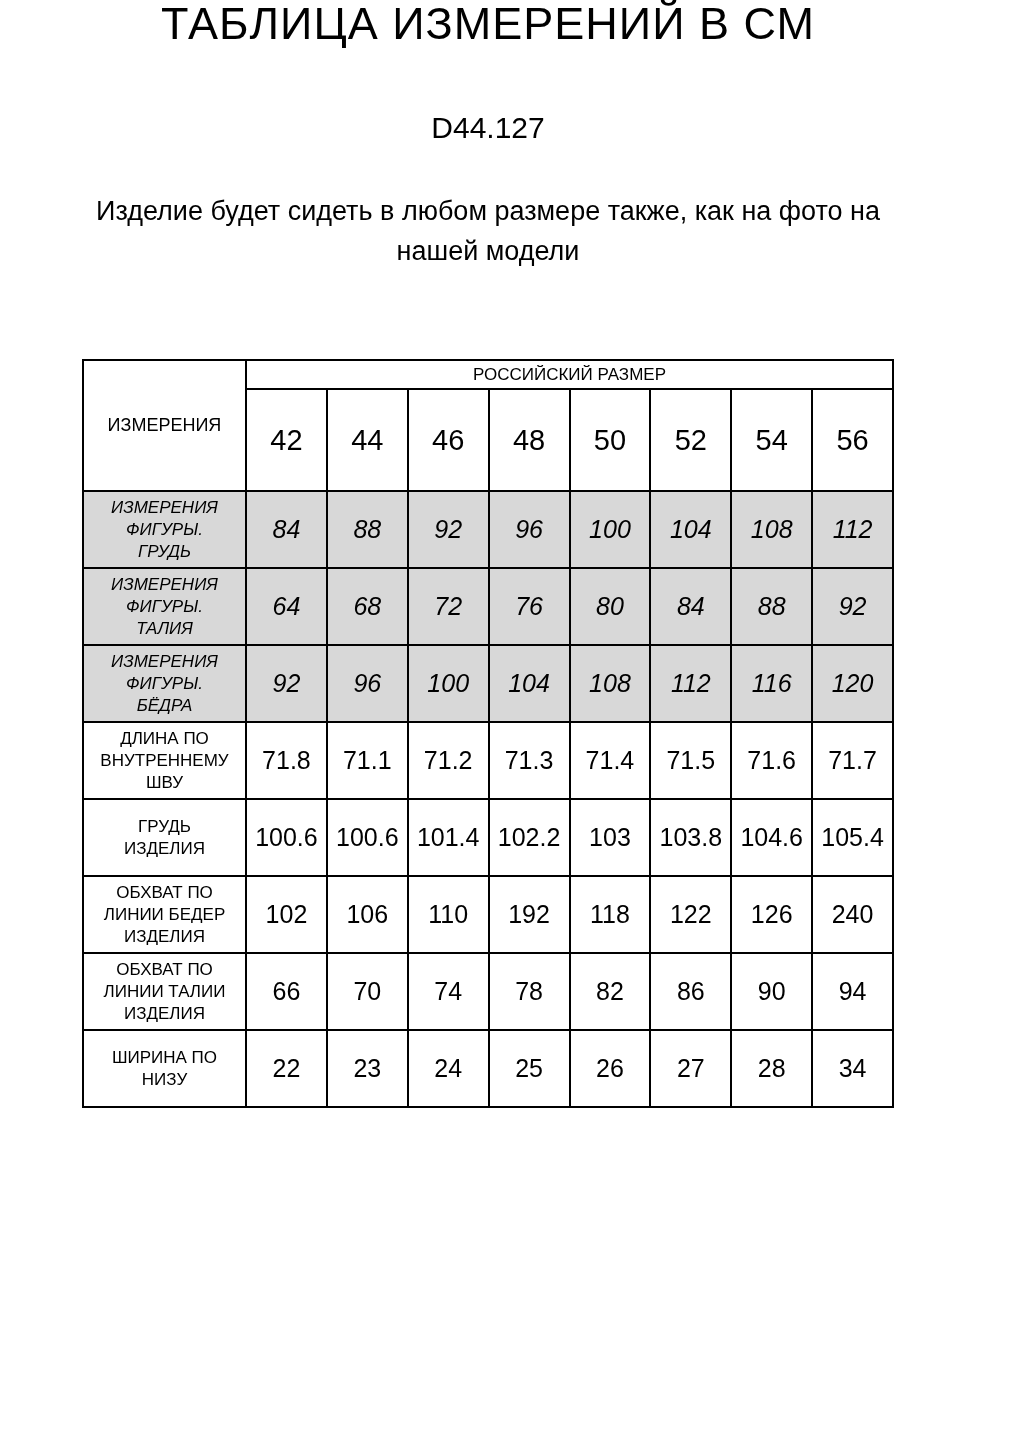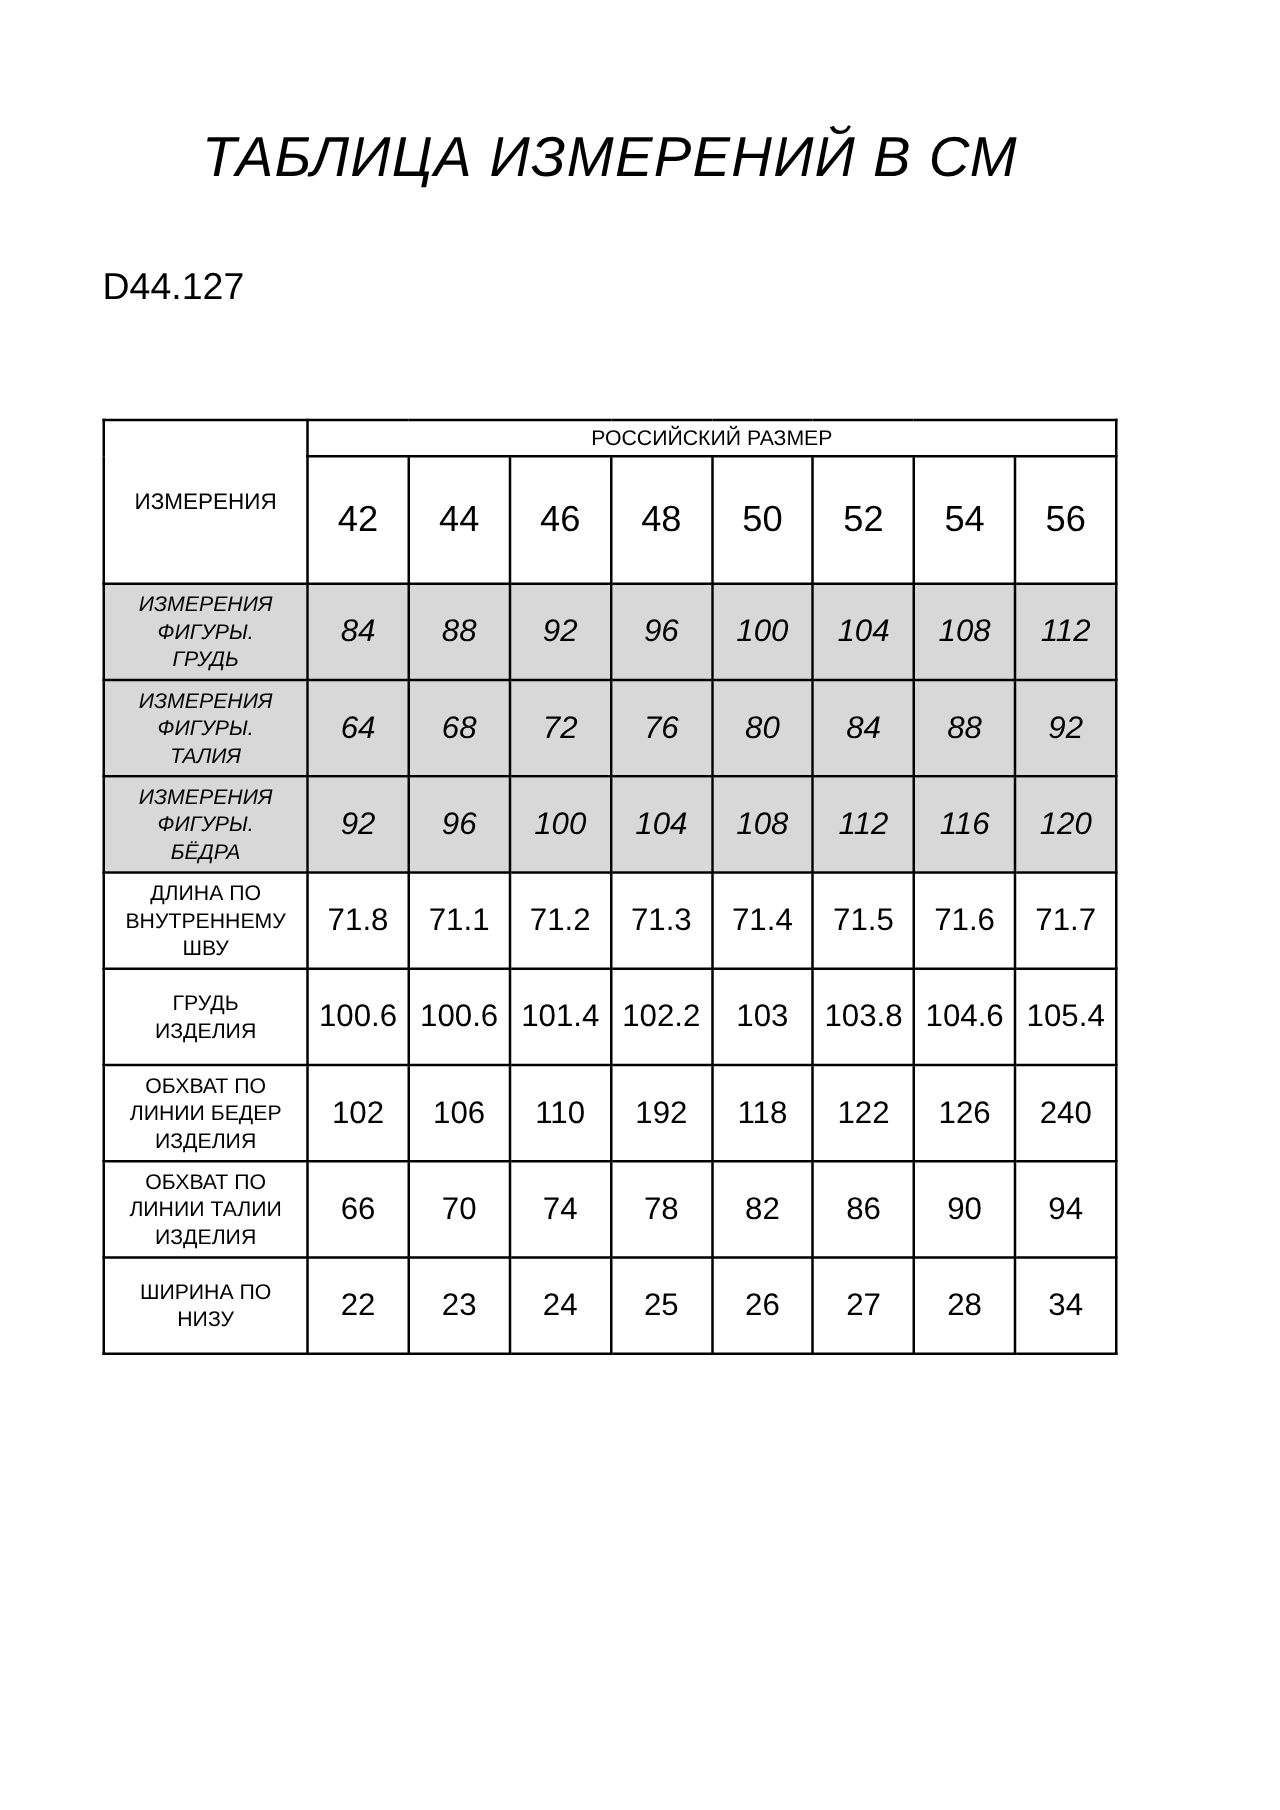--- a/index.html
+++ b/index.html
@@ -7,29 +7,28 @@
     width: 1024px; height: 1448px;
     background: #ffffff;
     color: #000000;
     font-family: "Liberation Sans", sans-serif;
     -webkit-font-smoothing: antialiased;
   }
   .page { position: relative; width: 1024px; height: 1448px; overflow: hidden; }
   .content { width: 812px; margin-left: 82px; }
 
   .title {
-    margin: 0; padding-top: 102px;
+    margin: 0; 
     font-size: 45px; font-weight: normal;
     text-align: center; letter-spacing: 1px;
     line-height: 1.05;
-    font-style: italic;
   }
   .model-code {
     margin-top: 64px;
-    font-size: 30px; text-align: left;
+    font-size: 30px; text-align: center;
   }
   .note {
     margin: 46px auto 0 auto;
     width: 800px;
     font-size: 27px; line-height: 40px;
     text-align: center;
   }
 
   table.meas {
     margin-top: 88px;
@@ -56,20 +55,21 @@
 </head>
 <body>
 
 <div class="page">
   <div class="content">
 
     <h1 class="title">ТАБЛИЦА ИЗМЕРЕНИЙ В СМ</h1>
 
     <div class="model-code">D44.127</div>
 
+    <p class="note">Изделие будет сидеть в любом размере также, как на фото на нашей модели</p>
 
     <table class="meas">
       <colgroup>
         <col class="label-col">
         <col>
           <col>
           <col>
           <col>
           <col>
           <col>

